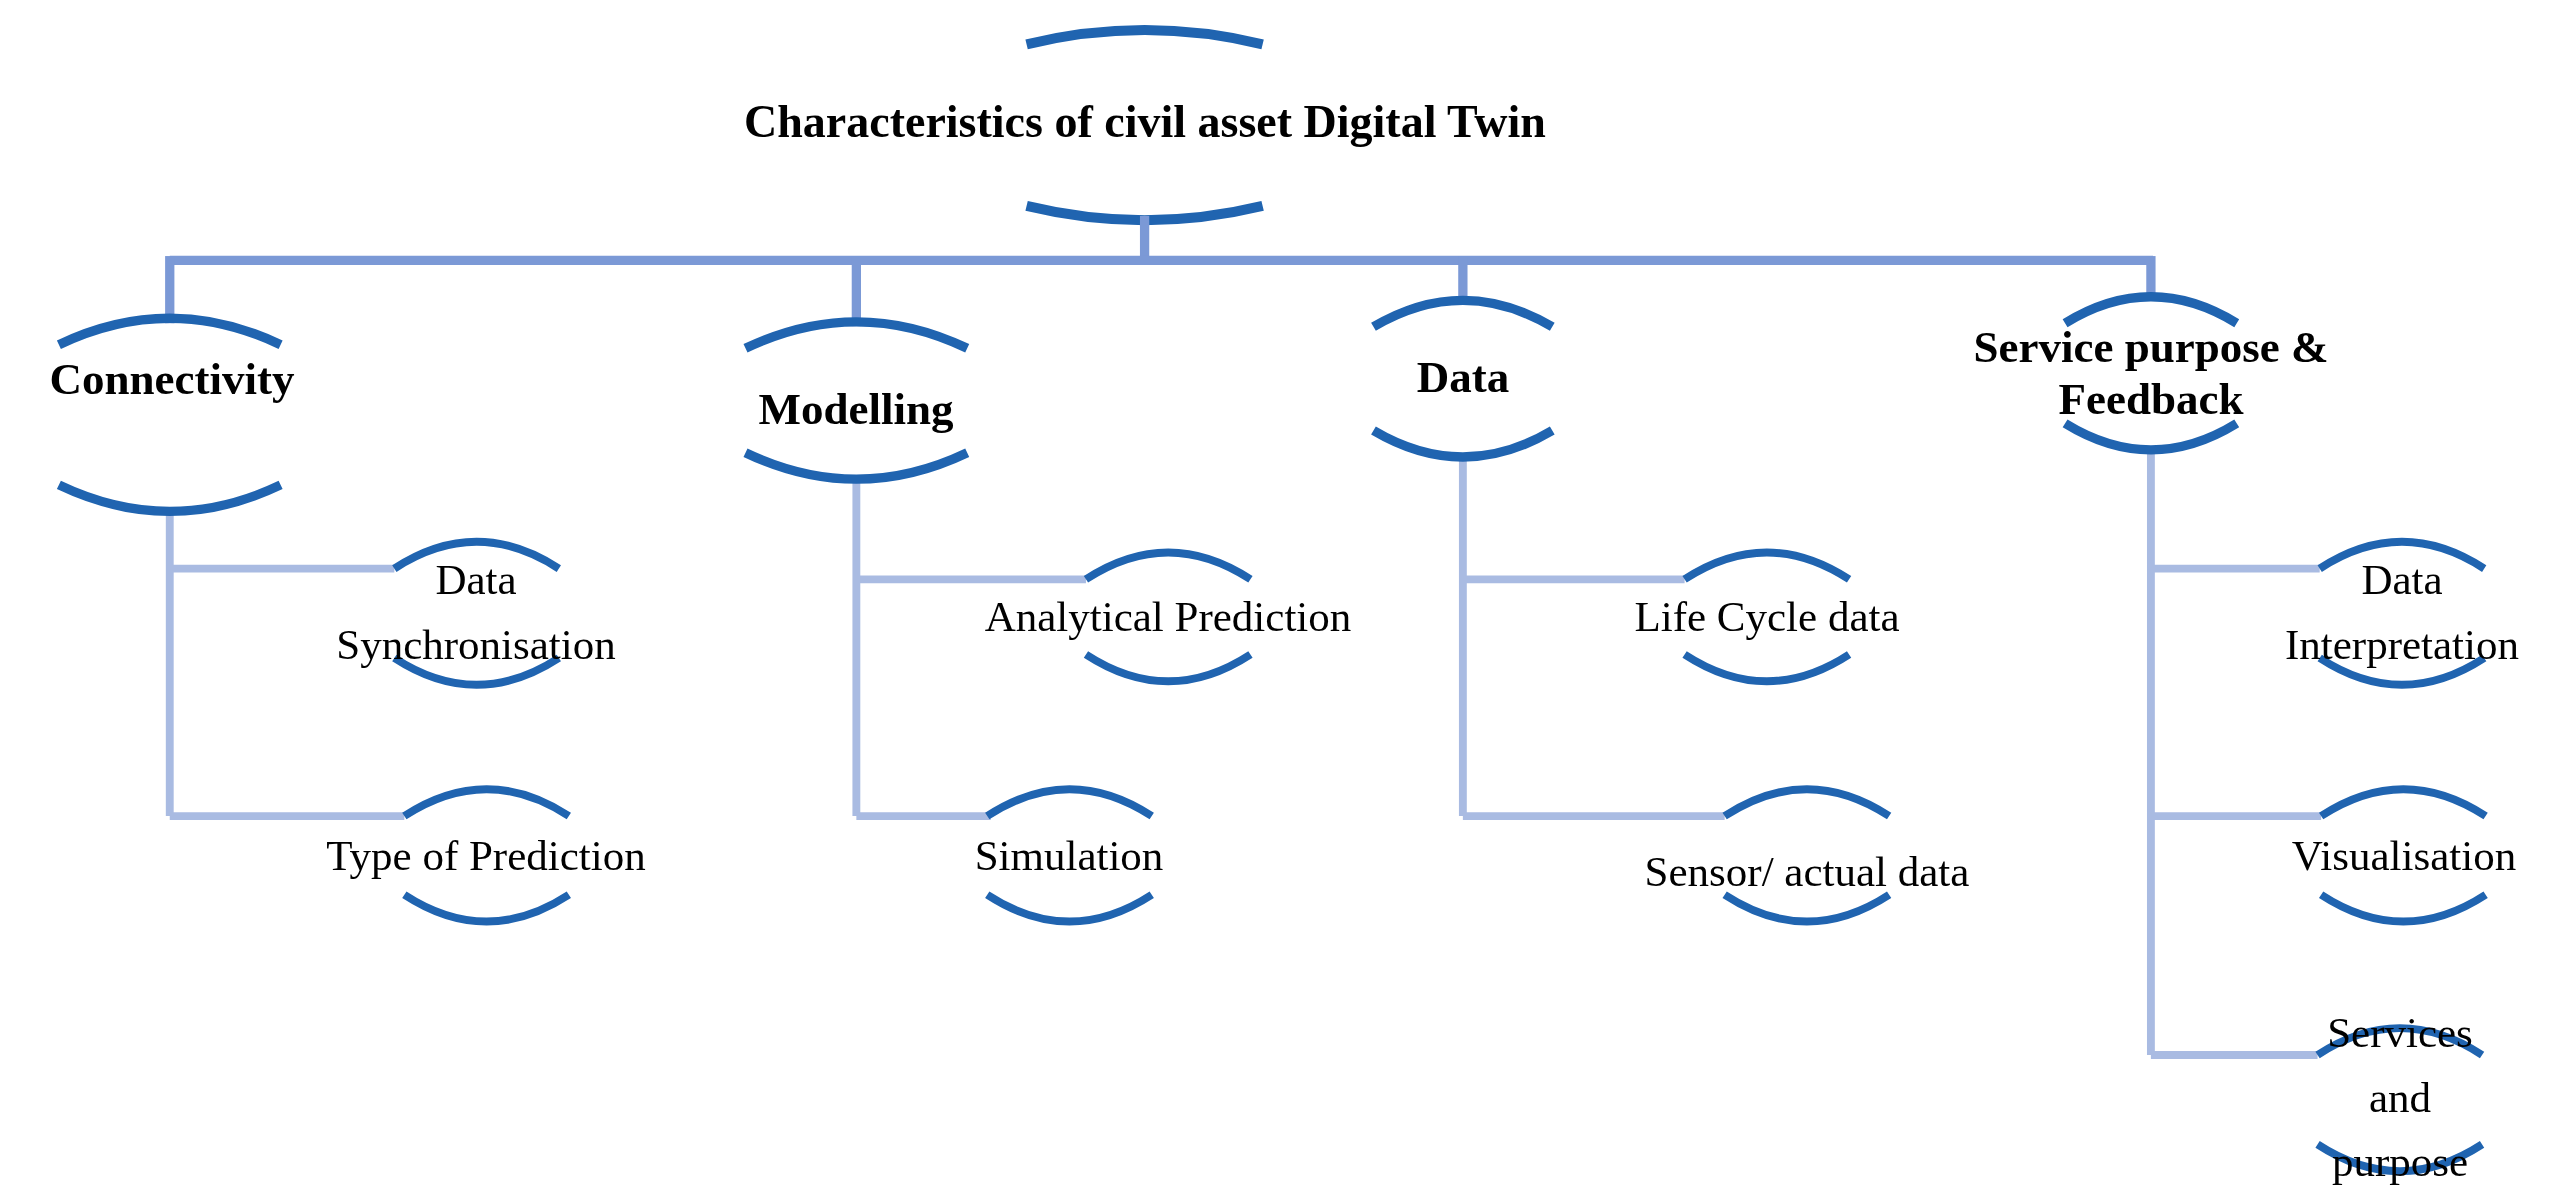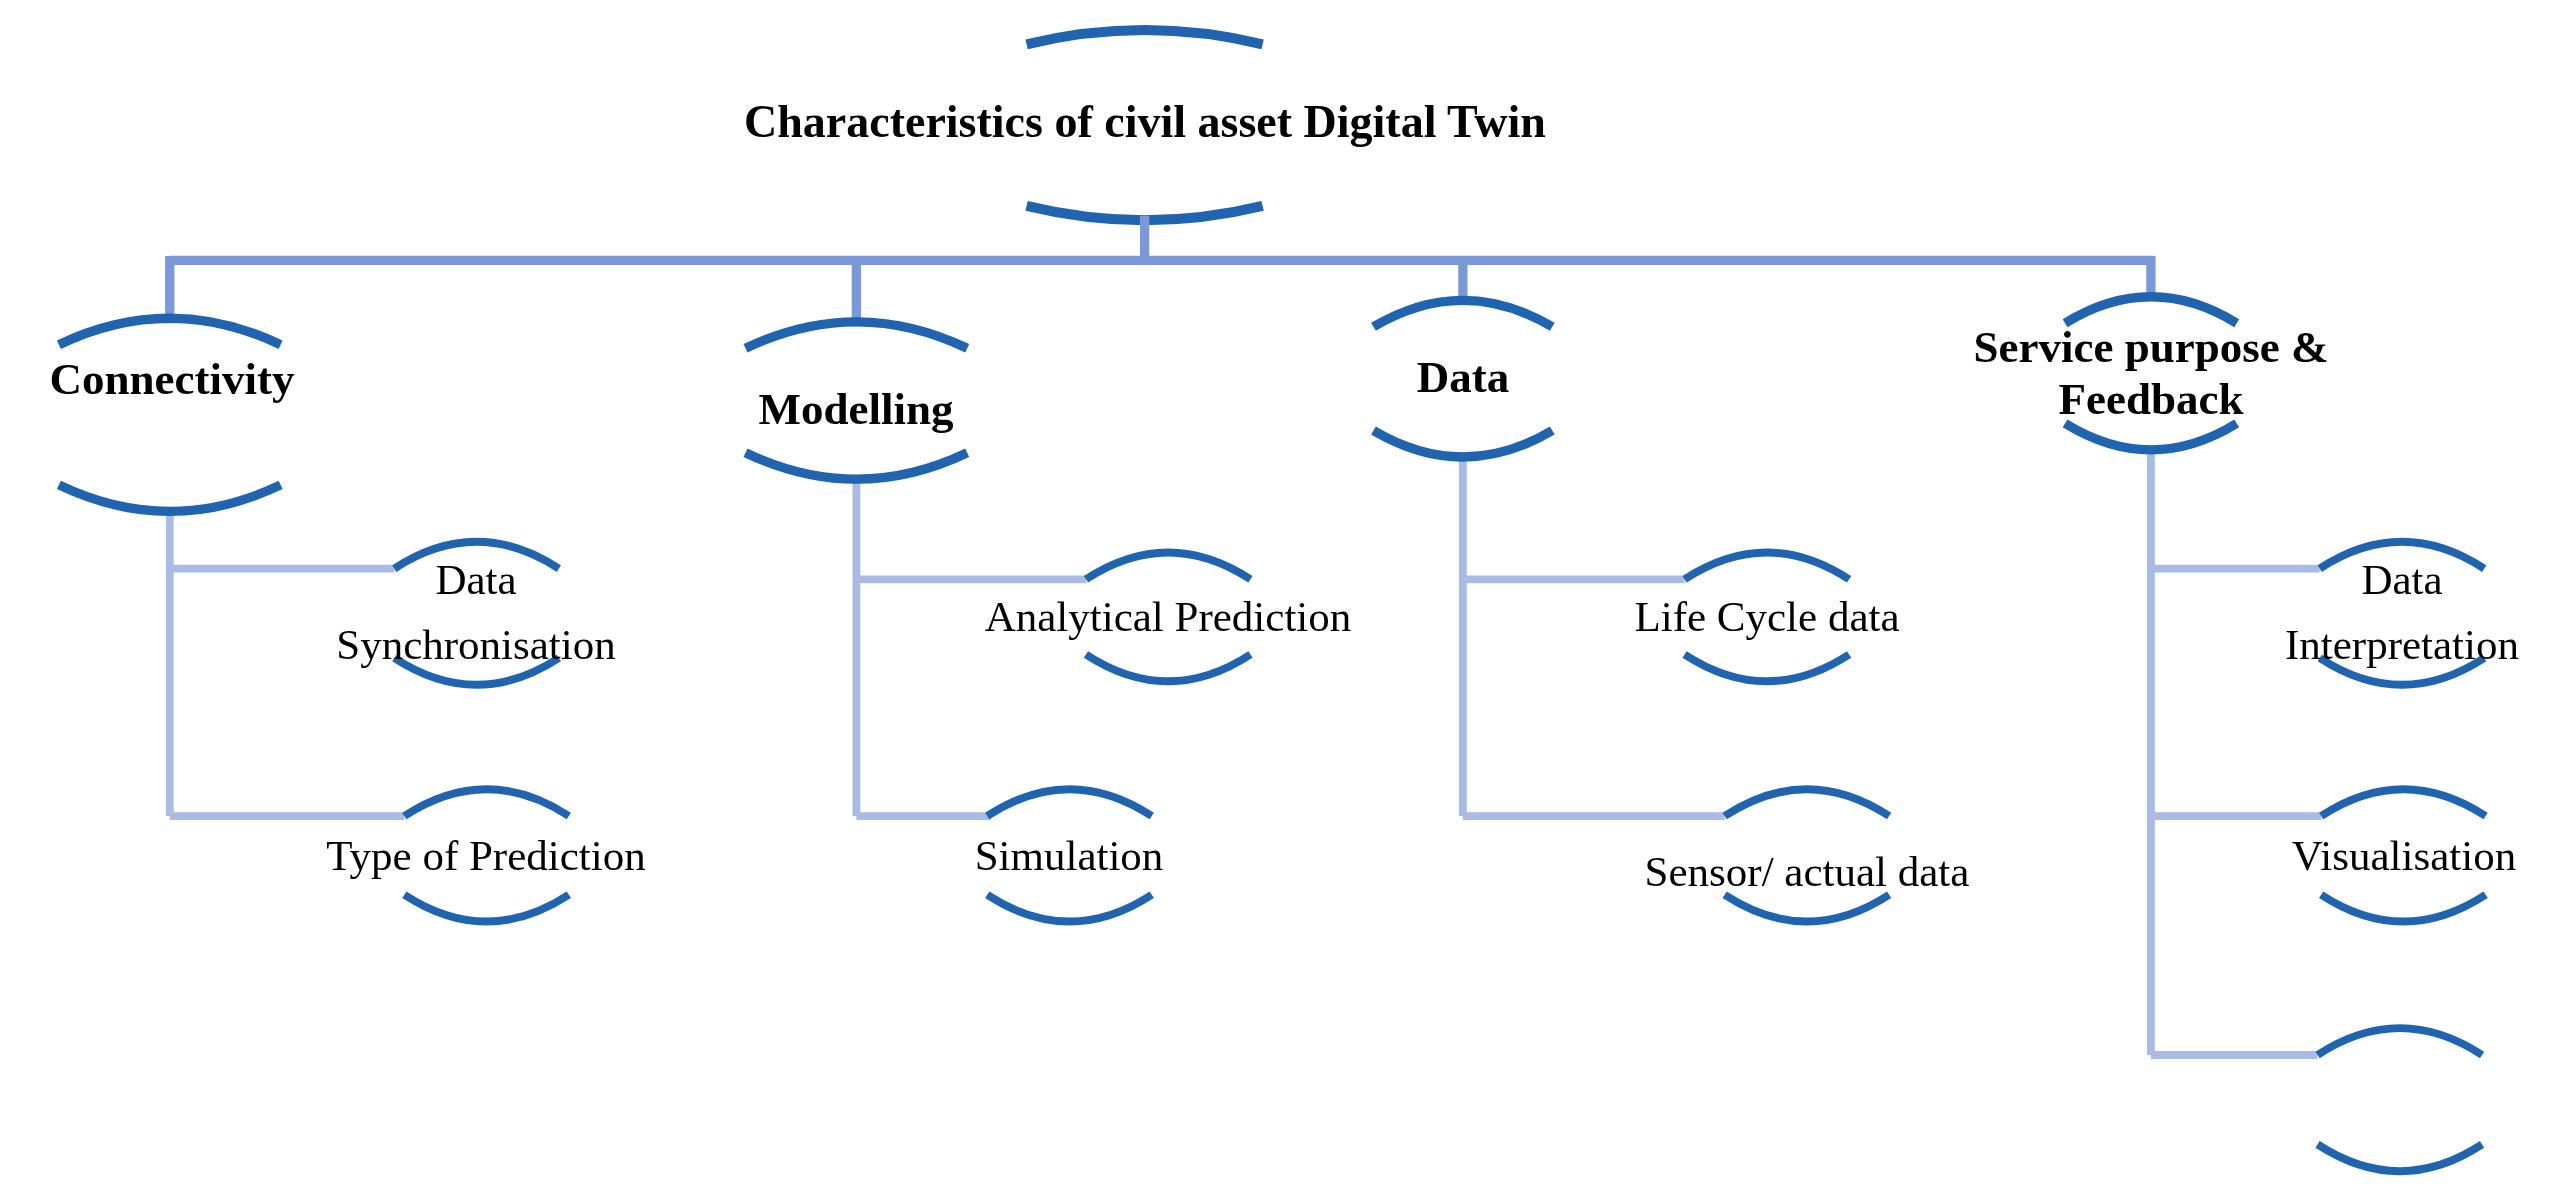--- a/index.html
+++ b/index.html
@@ -91,15 +91,17 @@
 
   <div class="label lvl2" style="left:1168px;top:617px;">Analytical Prediction</div>
   <div class="label lvl2" style="left:1069px;top:856px;">Simulation</div>
 
   <div class="label lvl2" style="left:1767px;top:617px;">Life Cycle data</div>
   <div class="label lvl2" style="left:1807px;top:856px;margin-top:16px;">Sensor/ actual data</div>
 
   <div class="label lvl2" style="left:2402px;top:612px;">Data
 Interpretation</div>
   <div class="label lvl2" style="left:2404px;top:856px;">Visualisation</div>
+  <div class="label lvl2" style="left:2400px;top:1098px;">Services and
+purpose</div>
 
 </div>
 
 
 </body></html>

